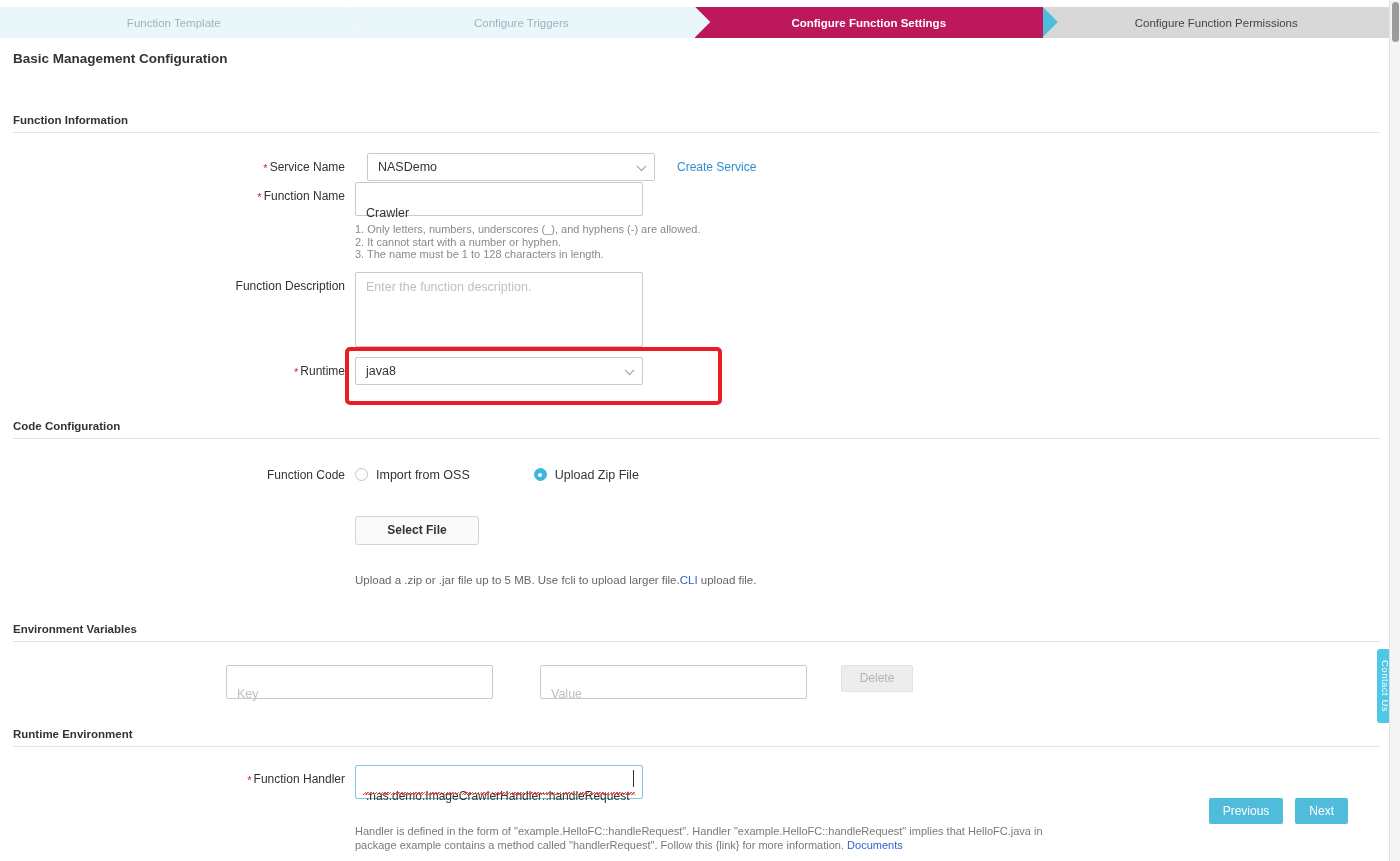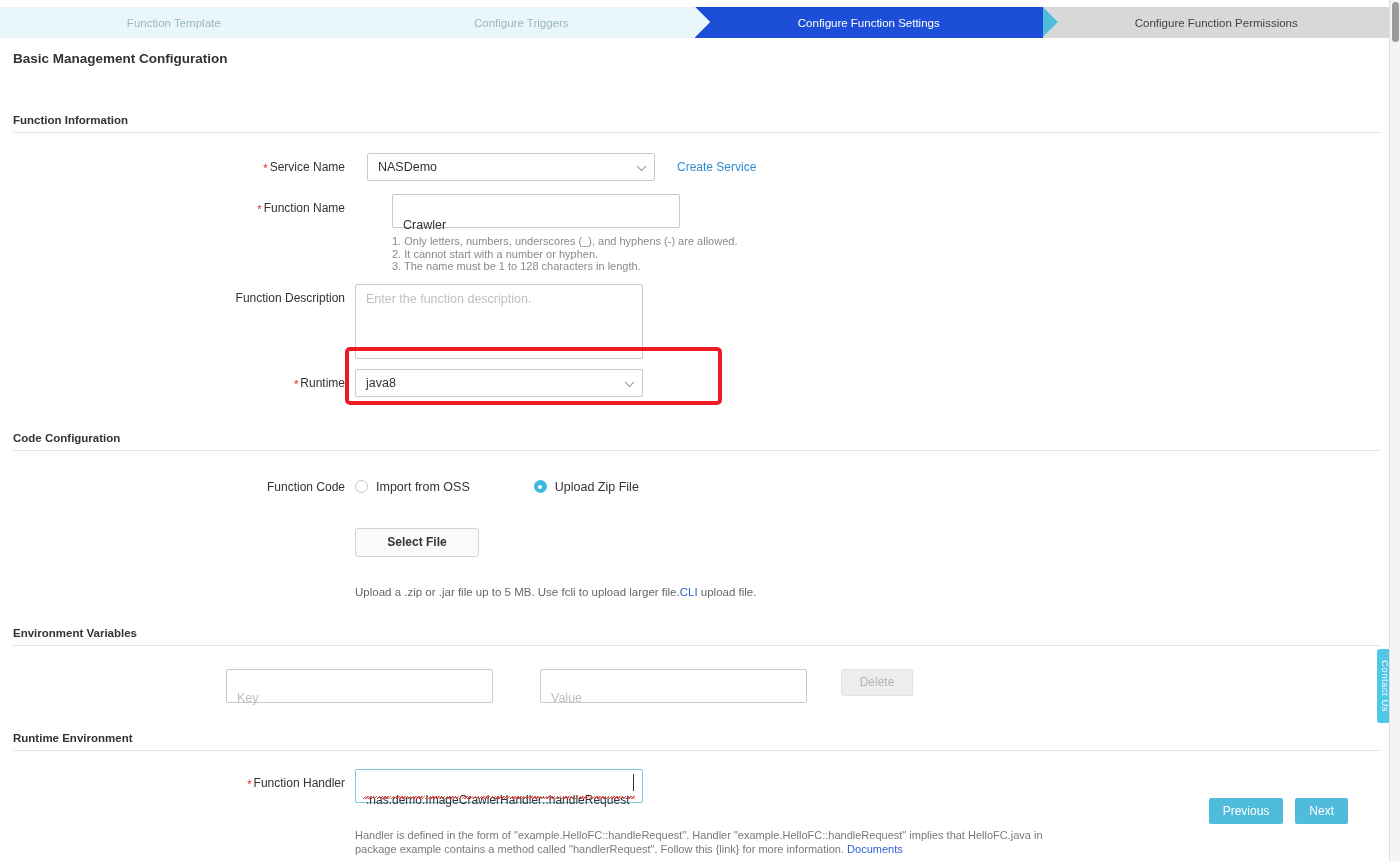--- a/index.html
+++ b/index.html
@@ -21,21 +21,21 @@
   .step {
     position: relative;
     flex: 1;
     display: flex; align-items: center; justify-content: center;
     font-size: 11.5px;
     height: 31px;
     background: #e9f7fb;
     color: #9ab6bf;
   }
   .step.gray { background: #d8d8d8; color: #444444; }
-  .step.active { background: #1d4ed8; color: #ffffff; font-weight: normal; text-align: center; }
+  .step.active { background: #be185d; color: #ffffff; font-weight: bold; text-align: center; }
   
   .step::after {
     content: "";
     position: absolute;
     right: -15px; top: 0;
     width: 0; height: 0;
     border-top: 15.5px solid transparent;
     border-bottom: 15.5px solid transparent;
     border-left: 15px solid #e9f7fb;
     z-index: 3;
@@ -235,21 +235,21 @@
       <div class="lbl"><span class="req">*</span><span>Service Name</span></div>
       <div class="ctrl">
         <div class="select">
           <span>NASDemo</span>
           <span class="chev"></span>
         </div>
       </div>
       <div class="sidelink">Create Service</div>
     </div>
 
-    <div class="row" style="margin-top:12px;gap:37px;">
+    <div class="row" style="margin-top:0;">
       <div class="lbl"><span class="req">*</span><span>Function Name</span></div>
       <div class="ctrl">
         <div class="inp tall">Crawler</div>
         <div class="hint">1. Only letters, numbers, underscores (_), and hyphens (-) are allowed.
 2. It cannot start with a number or hyphen.
 3. The name must be 1 to 128 characters in length.</div>
       </div>
     </div>
 
     <div class="row" style="margin-top:11px;">
@@ -292,21 +292,21 @@
       <div class="lbl"></div>
       <div class="ctrl">
         <button class="btn-select">Select File</button>
         <div class="hint" style="margin-top:17px;font-size:11.5px;color:#666;">
           <span>Upload a .zip or .jar file up to 5 MB. Use fcli to upload larger file.</span><a href="#" style="color:#2e5fd4;text-decoration:none;">CLI</a><span> upload file.</span>
         </div>
       </div>
     </div>
   </div>
 
-  <div class="section" style="margin-top:28px;">
+  <div class="section" style="margin-top:36px;">
     <div class="section-head">Environment Variables</div>
     <div class="divider"></div>
 
     <div class="row" style="margin-top:23px;margin-left:226px;">
       <div class="inp placeholder" style="width:267px;height:27px;line-height:25px;">Key</div>
       <div class="inp placeholder" style="width:267px;height:27px;line-height:25px;margin-left:47px;">Value</div>
       <button class="btn-delete" style="margin-left:34px;">Delete</button>
     </div>
   </div>
 

